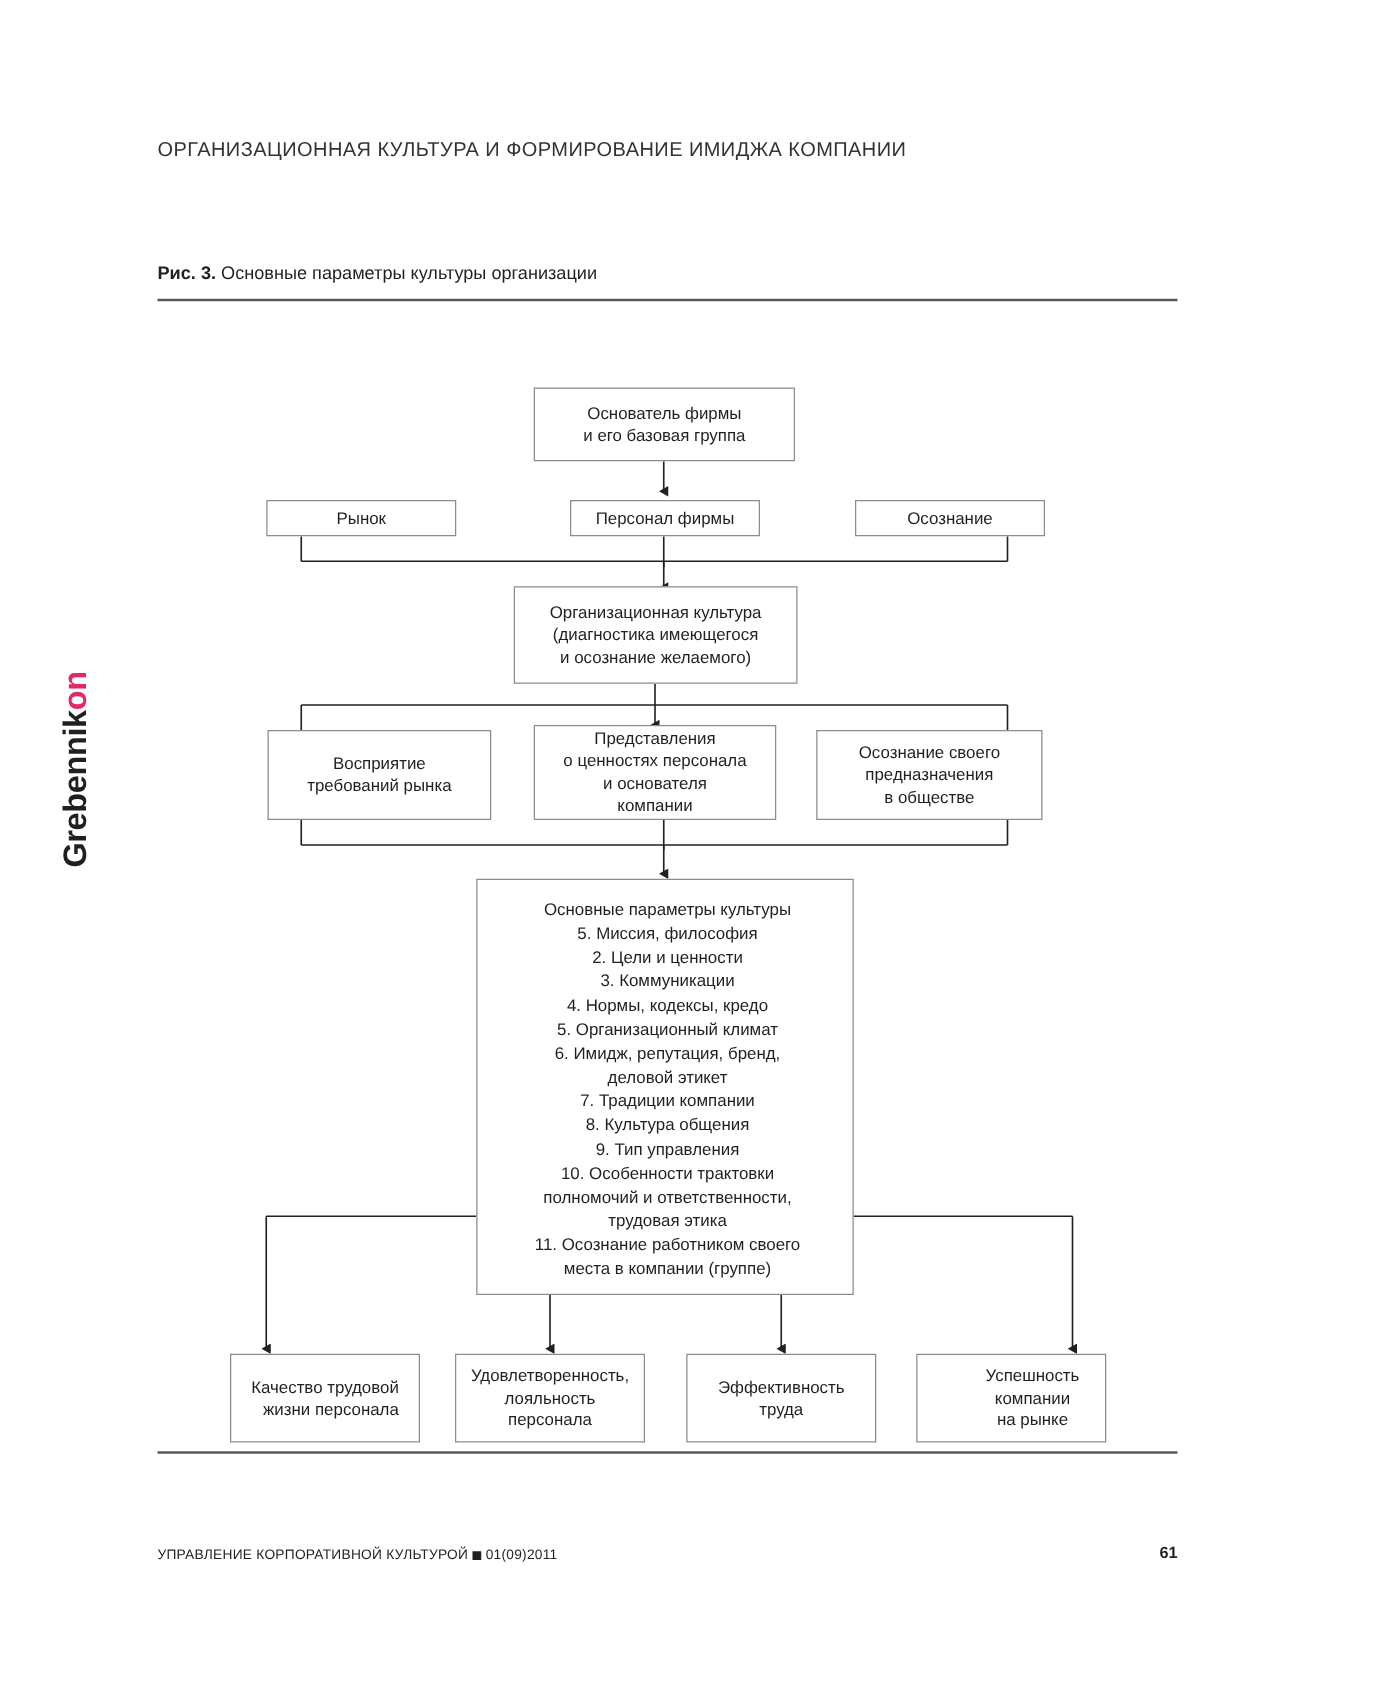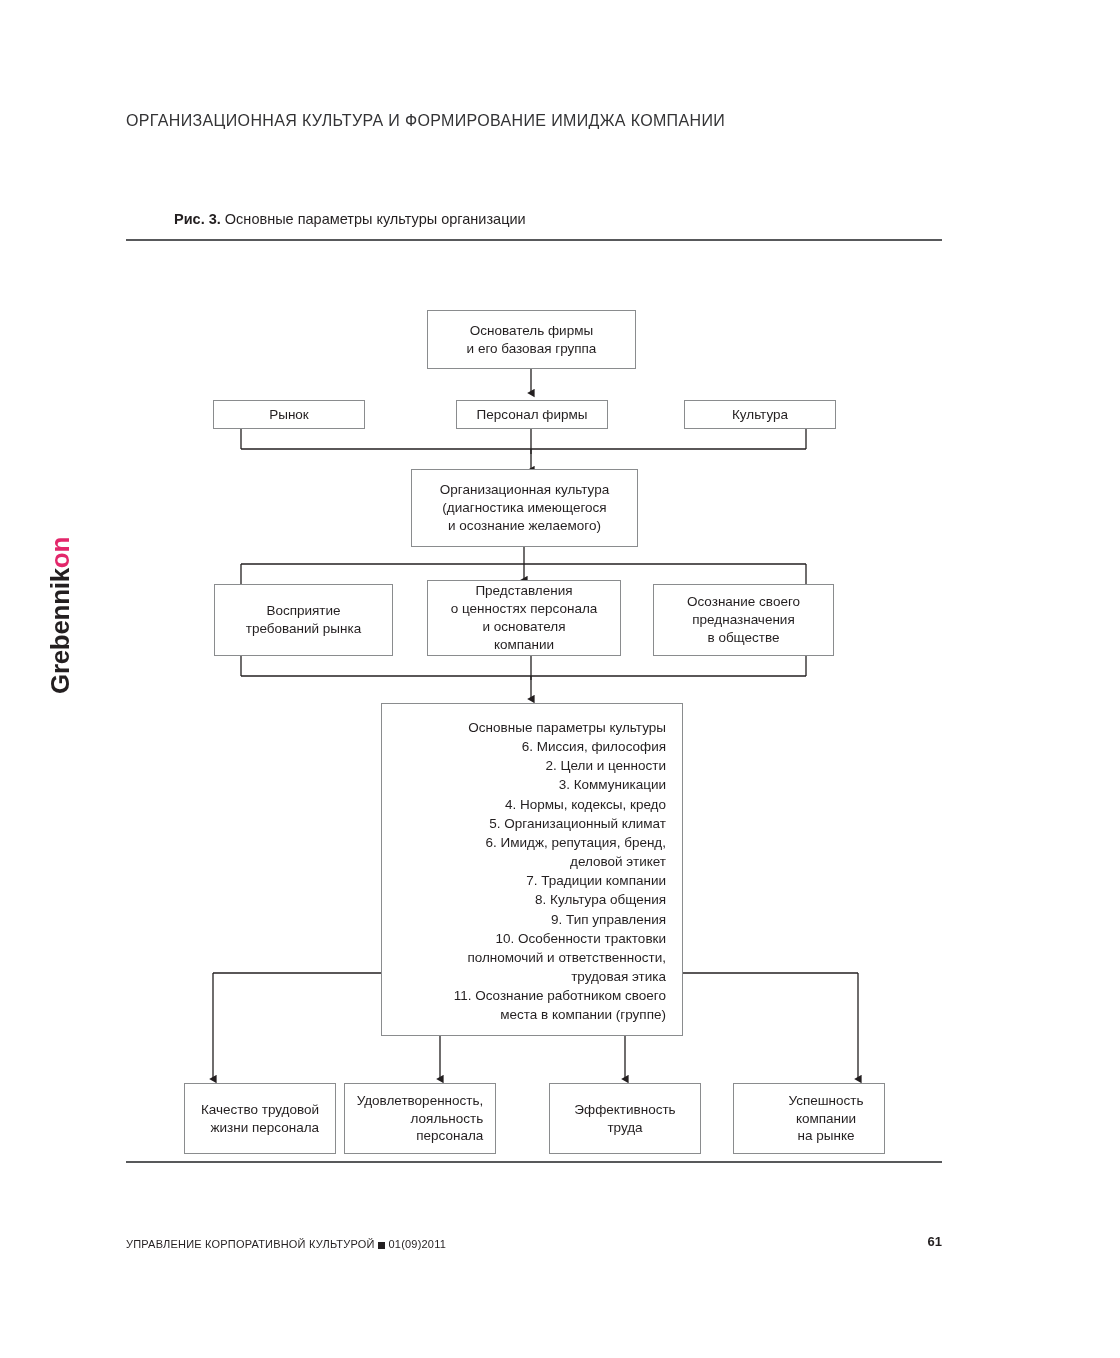--- a/index.html
+++ b/index.html
@@ -33,21 +33,20 @@
   }
 
   
   .fig-caption {
     position: absolute;
     left: 126px;
     top: 211px;
     font-size: 14.5px;
     color: #231f20;
     white-space: nowrap;
-    margin-left: 48px;
   }
   .fig-caption .fig-label {
     font-weight: bold;
   }
 
   
   .rule {
     position: absolute;
     left: 126px;
     width: 816px;
@@ -123,21 +122,21 @@
     justify-content: center;
     text-align: center;
     font-size: 13.5px;
     line-height: 1.32;
     color: #231f20;
     padding: 2px 6px;
     z-index: 2;
   }
   .node.list {
     display: block;
-    text-align: right;
+    text-align: center;
     padding: 14px 16px 10px 20px;
     line-height: 1.42;
     font-size: 13.5px;
   }
   .node.list .li { white-space: nowrap; }
 
   svg.links {
     position: absolute;
     left: 0;
     top: 0;
@@ -207,46 +206,46 @@
         <line x1="858" y1="945" x2="858" y2="1051" marker-end="url(#arrow)"></line>
         <line x1="440" y1="1008" x2="440" y2="1051" marker-end="url(#arrow)"></line>
         <line x1="625" y1="1008" x2="625" y2="1051" marker-end="url(#arrow)"></line>
       </g>
     </svg>
 
     <div class="node" style="left:427px; top:282px; width:209px; height:59px;">Основатель фирмы<br>и его базовая группа</div>
 
     <div class="node" style="left:213px; top:372px; width:152px; height:29px;">Рынок</div>
     <div class="node" style="left:456px; top:372px; width:152px; height:29px;">Персонал фирмы</div>
-    <div class="node" style="left:684px; top:372px; width:152px; height:29px;">Культура</div>
+    <div class="node" style="left:684px; top:372px; width:152px; height:29px;">Осознание</div>
 
     <div class="node" style="left:411px; top:441px; width:227px; height:78px;">Организационная культура<br>(диагностика имеющегося<br>и осознание желаемого)</div>
 
     <div class="node" style="left:214px; top:556px; width:179px; height:72px;">Восприятие<br>требований рынка</div>
     <div class="node" style="left:427px; top:552px; width:194px; height:76px;">Представления<br>о ценностях персонала<br>и основателя<br>компании</div>
     <div class="node" style="left:653px; top:556px; width:181px; height:72px;">Осознание своего<br>предназначения<br>в обществе</div>
 
     <div class="node list" style="left:381px; top:675px; width:302px; height:333px;">
       <div class="li">Основные параметры культуры</div>
-      <div class="li">6. Миссия, философия</div>
+      <div class="li">5. Миссия, философия</div>
       <div class="li">2. Цели и ценности</div>
       <div class="li">3. Коммуникации</div>
       <div class="li">4. Нормы, кодексы, кредо</div>
       <div class="li">5. Организационный климат</div>
       <div class="li">6. Имидж, репутация, бренд,</div>
       <div class="li">деловой этикет</div>
       <div class="li">7. Традиции компании</div>
       <div class="li">8. Культура общения</div>
       <div class="li">9. Тип управления</div>
       <div class="li">10. Особенности трактовки</div>
       <div class="li">полномочий и ответственности,</div>
       <div class="li">трудовая этика</div>
       <div class="li">11. Осознание работником своего</div>
       <div class="li">места в компании (группе)</div>
     </div>
 
     <div class="node" style="left:184px; top:1055px; width:152px; height:71px;text-align:right;">Качество трудовой<br>жизни персонала</div>
-    <div class="node" style="left:344px; top:1055px; width:152px; height:71px;text-align:right;">Удовлетворенность,<br>лояльность<br>персонала</div>
+    <div class="node" style="left:364px; top:1055px; width:152px; height:71px;">Удовлетворенность,<br>лояльность<br>персонала</div>
     <div class="node" style="left:549px; top:1055px; width:152px; height:71px;">Эффективность<br>труда</div>
     <div class="node" style="left:733px; top:1055px; width:152px; height:71px;padding-left:40px;">Успешность<br>компании<br>на рынке</div>
 
   </div>
 </div>
 
 </body></html>

